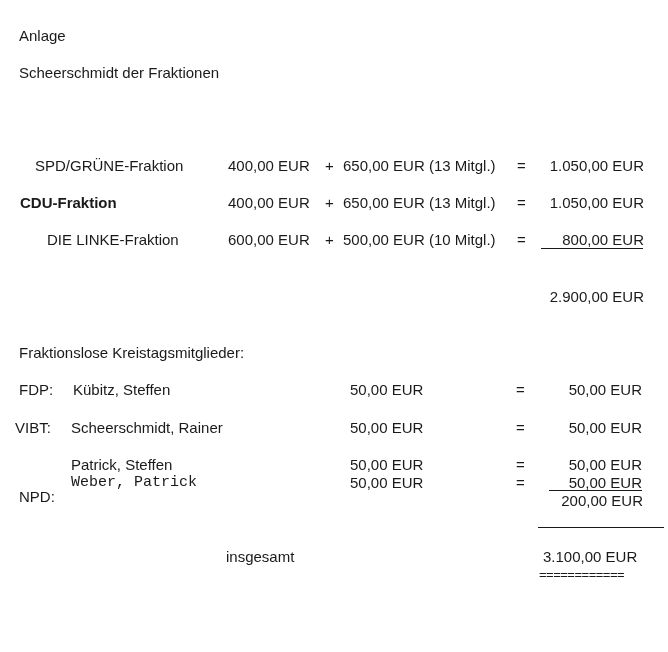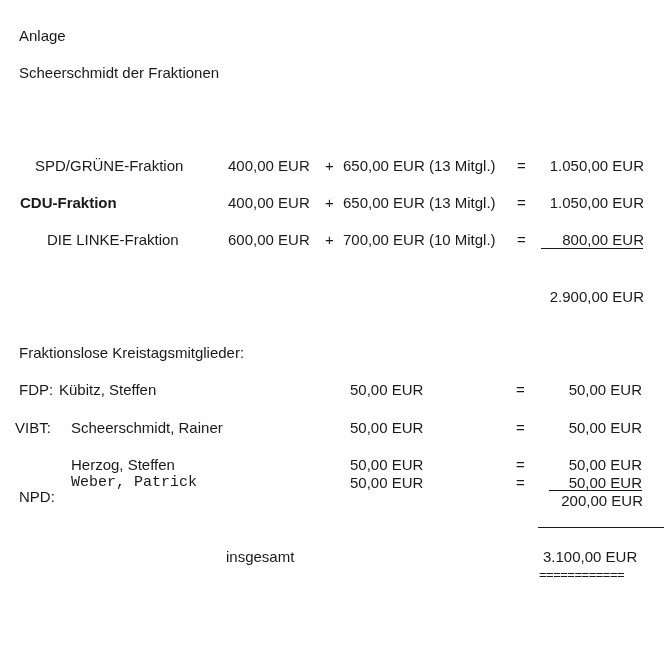--- a/index.html
+++ b/index.html
@@ -43,50 +43,50 @@
   <div class="abs" style="left:325px; top:194px;">+</div>
   <div class="abs" style="left:343px; top:194px;">650,00 EUR (13 Mitgl.)</div>
   <div class="abs" style="left:517px; top:194px;">=</div>
   <div class="abs right" style="left:520px; width:124px; top:194px;">1.050,00 EUR</div>
 </div>
 
 <div>
   <div class="abs" style="left:19px; top:231px;margin-left:28px;">DIE LINKE-Fraktion</div>
   <div class="abs" style="left:228px; top:231px;">600,00 EUR</div>
   <div class="abs" style="left:325px; top:231px;">+</div>
-  <div class="abs" style="left:343px; top:231px;">700,00 EUR (10 Mitgl.)</div>
+  <div class="abs" style="left:343px; top:231px;">500,00 EUR (10 Mitgl.)</div>
   <div class="abs" style="left:517px; top:231px;">=</div>
   <div class="abs right" style="left:520px; width:124px; top:231px;">800,00 EUR</div>
 </div>
 
 <div class="hline" style="left:541px; width:102px; top:248px;"></div>
 
 <div class="abs right" style="left:520px; width:124px; top:288px;">2.900,00 EUR</div>
 
 <div class="abs" style="left:19px; top:344px;">Fraktionslose Kreistagsmitglieder:</div>
 
 <div>
   <div class="abs" style="left:19px; top:381px;text-align:center;">FDP:</div>
-  <div class="abs" style="left:59px; top:381px;">Kübitz, Steffen</div>
+  <div class="abs" style="left:73px; top:381px;">Kübitz, Steffen</div>
   <div class="abs" style="left:350px; top:381px;">50,00 EUR</div>
   <div class="abs" style="left:516px; top:381px;">=</div>
   <div class="abs right" style="left:520px; width:122px; top:381px;">50,00 EUR</div>
 </div>
 
 <div>
   <div class="abs" style="left:15px; top:419px;">VIBT:</div>
   <div class="abs" style="left:71px; top:419px;">Scheerschmidt, Rainer</div>
   <div class="abs" style="left:350px; top:419px;">50,00 EUR</div>
   <div class="abs" style="left:516px; top:419px;">=</div>
   <div class="abs right" style="left:520px; width:122px; top:419px;">50,00 EUR</div>
 </div>
 
 <div>
   <div class="abs" style="left:19px; top:456px;margin-top:32px;">NPD:</div>
-  <div class="abs" style="left:71px; top:456px;">Herzog, Steffen</div>
+  <div class="abs" style="left:71px; top:456px;">Patrick, Steffen</div>
   <div class="abs" style="left:350px; top:456px;">50,00 EUR</div>
   <div class="abs" style="left:516px; top:456px;">=</div>
   <div class="abs right" style="left:520px; width:122px; top:456px;">50,00 EUR</div>
 </div>
 
 <div>
   <div class="abs" style="left:71px; top:474px;font-family:Liberation Mono, monospace;">Weber, Patrick</div>
   <div class="abs" style="left:350px; top:474px;">50,00 EUR</div>
   <div class="abs" style="left:516px; top:474px;">=</div>
   <div class="abs right" style="left:520px; width:122px; top:474px;">50,00 EUR</div>

